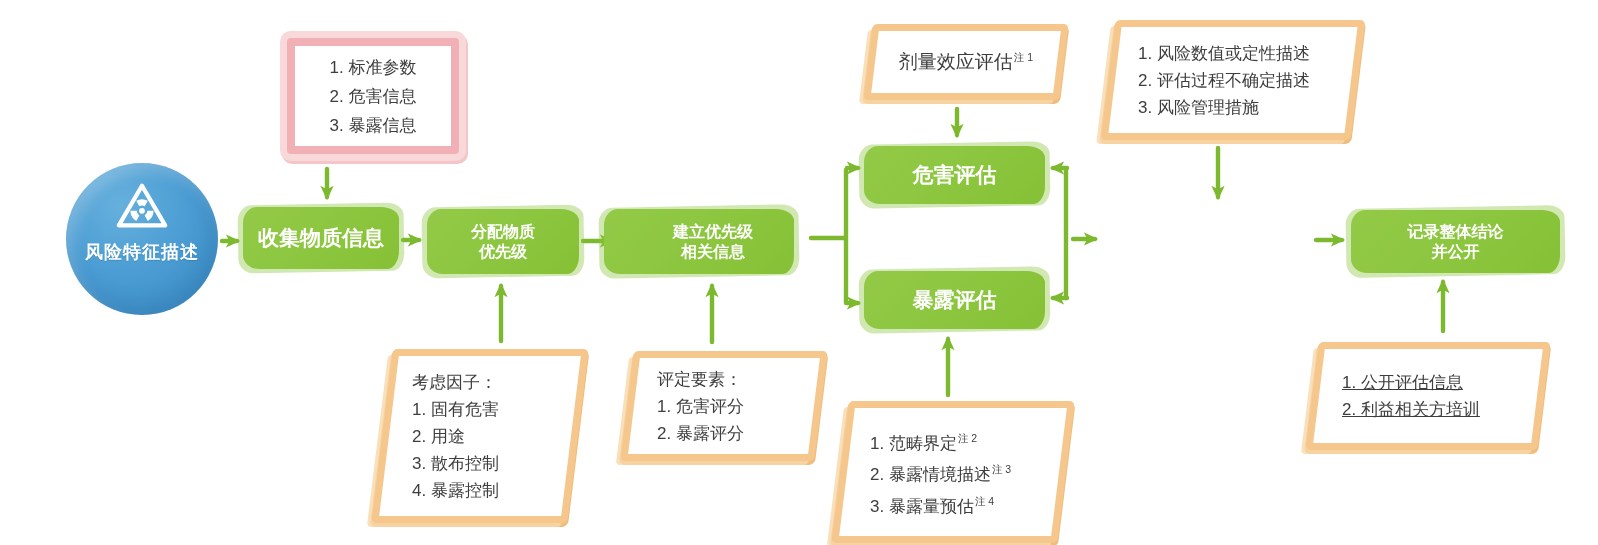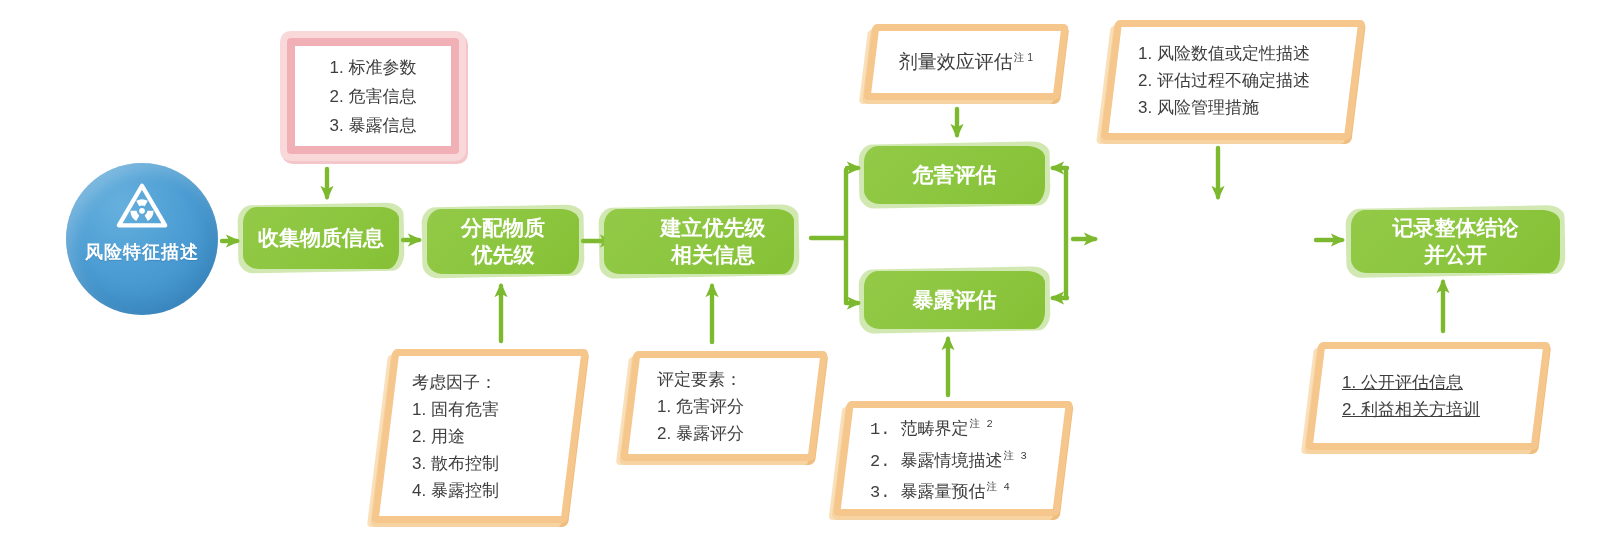--- a/index.html
+++ b/index.html
@@ -25,21 +25,21 @@
     color:#fff;font-weight:bold;font-size:18px;letter-spacing:1px;
     text-shadow:0 1px 1px rgba(40,100,150,.35);
   }
   .rad-icon{position:absolute;top:16px;left:50%;transform:translateX(-50%);}
 
   
   .gbox{
     background:linear-gradient(135deg,#97cd4e 0%, #8cc63f 55%, #81bd30 100%);
     border-radius:14px 18px 12px 16px / 16px 12px 18px 14px;
     display:flex;align-items:center;justify-content:center;text-align:center;
-    color:#fff;font-weight:bold;font-size:21px;line-height:1.25;
+    color:#fff;font-weight:bold;font-size:16px;line-height:1.25;
   }
   .gbox::before{
     content:"";position:absolute;inset:-3px -5px;z-index:-1;
     background:rgba(140,198,63,.40);
     border-radius:inherit;transform:rotate(-1.1deg);
   }
 
   
   .pinkbox{
     background:#fff;
@@ -189,21 +189,21 @@
 
   <div class="para" style="left:627px;top:351px;width:194px;height:110px;">
     <div class="para-frame"></div>
     <div class="para-content">
       <div class="list-line">评定要素：</div>
       <div class="list-line">1. 危害评分</div>
       <div class="list-line">2. 暴露评分</div>
     </div>
   </div>
 
-  <div class="para" style="left:840px;top:401px;width:226px;height:115px;font-family:Liberation Mono, monospace;">
+  <div class="para" style="left:840px;top:401px;width:226px;height:142px;">
     <div class="para-frame"></div>
     <div class="para-content">
       <div class="list-line"><span>1. 范畴界定</span><sup>注 2</sup></div>
       <div class="list-line"><span>2. 暴露情境描述</span><sup>注 3</sup></div>
       <div class="list-line"><span>3. 暴露量预估</span><sup>注 4</sup></div>
     </div>
   </div>
 
   <div class="para" style="left:1312px;top:342px;width:232px;height:108px;text-decoration:underline;">
     <div class="para-frame"></div>

